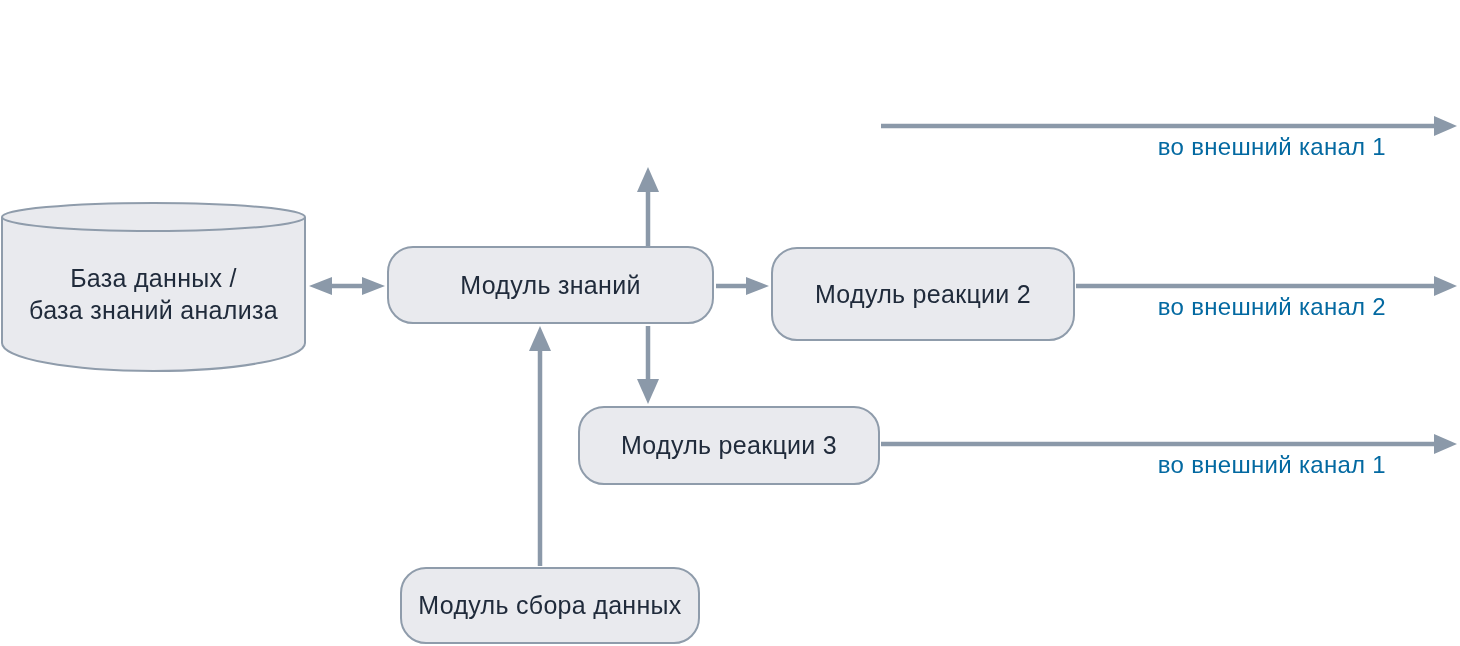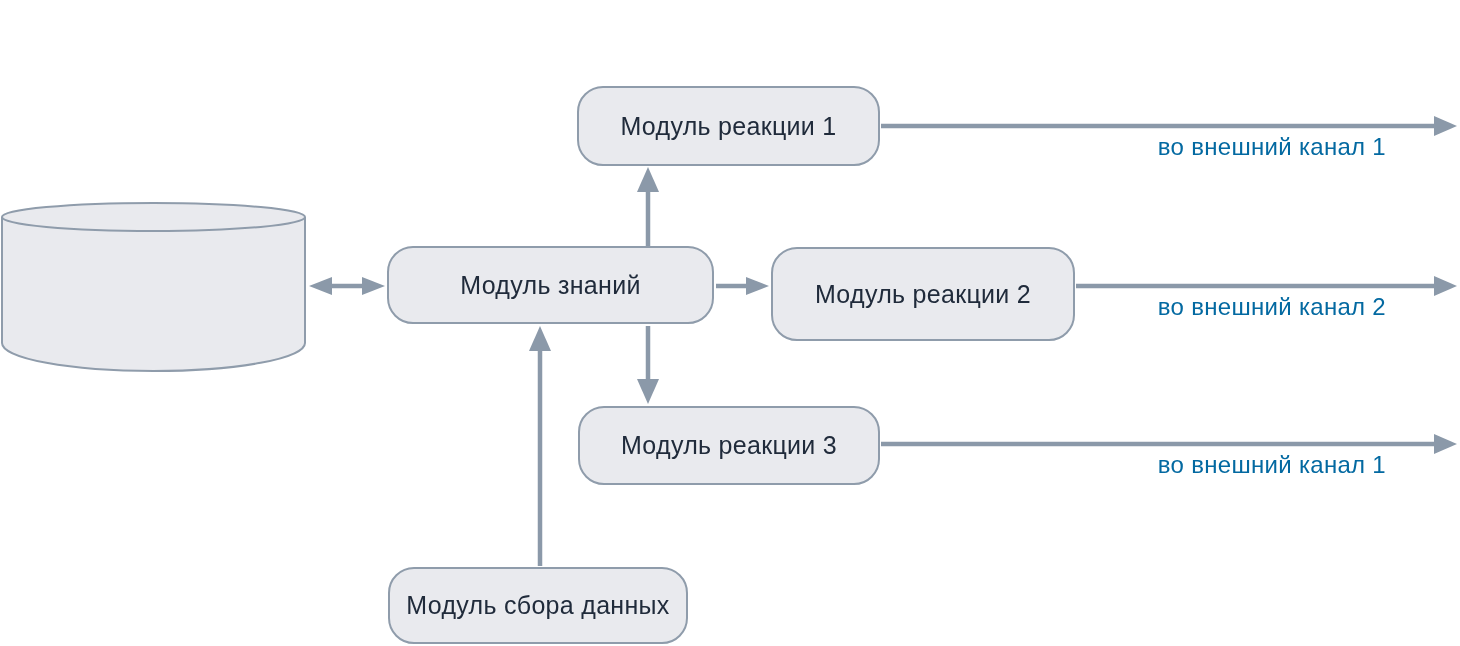--- a/index.html
+++ b/index.html
@@ -112,38 +112,39 @@
       <line x1="1076" y1="286" x2="1436" y2="286" stroke="#8b99a9" stroke-width="4.5"></line>
       <polygon points="1457,286 1434,276 1434,296"></polygon>
     </g>
 
     <g fill="#8b99a9">
       <line x1="881" y1="444" x2="1436" y2="444" stroke="#8b99a9" stroke-width="4.5"></line>
       <polygon points="1457,444 1434,434 1434,454"></polygon>
     </g>
   </svg>
 
+  <div class="cylinder-label">
+    <span>База данных /</span>
+    <span>база знаний анализа</span>
+  </div>
 
   <div class="node" style="left:387px; top:246px; width:327px; height:78px;">
     <span>Модуль знаний</span>
   </div>
 
-  <div class="node" style="left:577px; top:86px; width:303px; height:80px;">
-    <span>Модуль реакции 1</span>
-  </div>
 
   <div class="node" style="left:771px; top:247px; width:304px; height:94px;">
     <span>Модуль реакции 2</span>
   </div>
 
   <div class="node" style="left:578px; top:406px; width:302px; height:79px;">
     <span>Модуль реакции 3</span>
   </div>
 
-  <div class="node" style="left:388px; top:567px; width:300px; height:77px;">
+  <div class="node" style="left:400px; top:567px; width:300px; height:77px;">
     <span>Модуль сбора данных</span>
   </div>
 
   <div class="channel-label" style="top:133px;">во внешний канал 1</div>
 
   <div class="channel-label" style="top:293px;margin-left:8px;">во внешний канал 2</div>
 
   <div class="channel-label" style="top:451px;">во внешний канал 1</div>
 
 </div>

